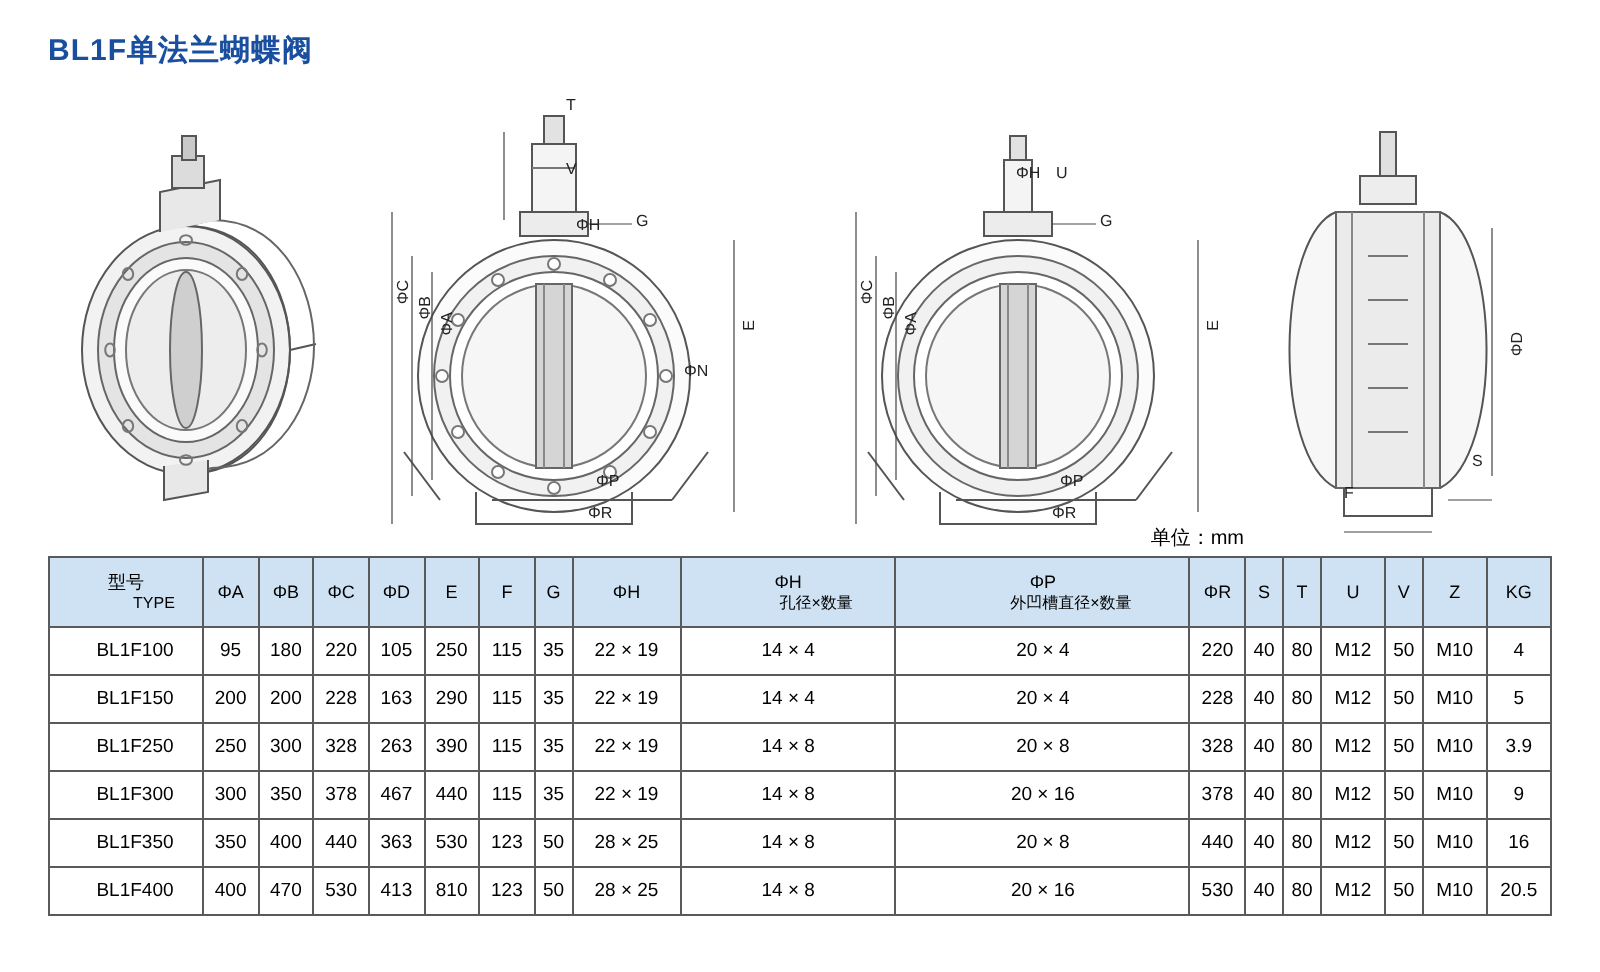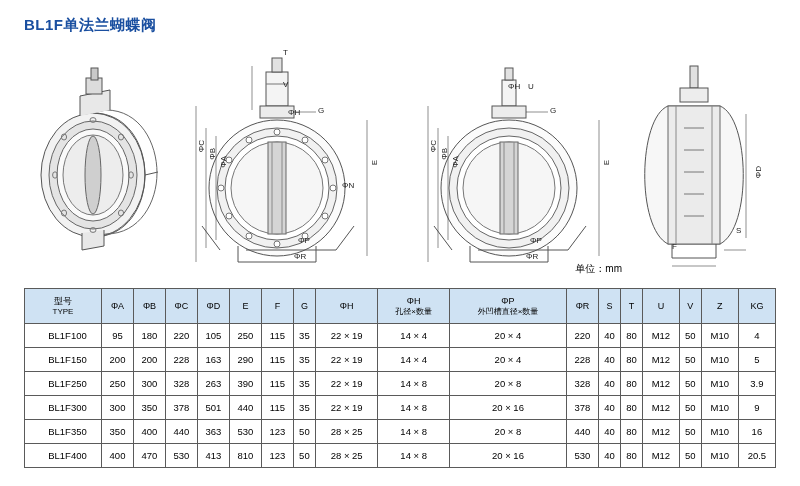--- a/index.html
+++ b/index.html
@@ -52,21 +52,21 @@
     white-space: nowrap;
   }
   .vert {
     writing-mode: vertical-rl;
     transform: rotate(180deg);
   }
   
   .spec-table {
     position: absolute;
     left: 24px;
-    top: 288px;
+    top: 278px;
     width: 752px;
     border-collapse: collapse;
     font-size: 9.5px;
   }
   .spec-table th, .spec-table td {
     border: 1px solid #5a5a5a;
     text-align: center;
     vertical-align: middle;
     padding: 0;
     height: 24px;
@@ -84,20 +84,21 @@
     height: 23px;
     font-size: 9.5px;
   }
   .spec-table tbody td.model {
     text-align: center;
     padding-left: 9px;
   }
   .th-sub {
     font-size: 8px;
     display: block;
+    padding-left: 28px;
   }
   .col-model { width: 76px; }
 </style>
 </head>
 <body>
 
 <div class="page">
 
   <div class="title">BL1F单法兰蝴蝶阀</div>
 
@@ -356,21 +357,21 @@
         <td>M12</td>
         <td>50</td>
         <td>M10</td>
         <td>3.9</td>
       </tr>
       <tr>
         <td class="model">BL1F300</td>
         <td>300</td>
         <td>350</td>
         <td>378</td>
-        <td>501</td>
+        <td>467</td>
         <td>440</td>
         <td>115</td>
         <td>35</td>
         <td>22 × 19</td>
         <td>14 × 8</td>
         <td>20 × 16</td>
         <td>378</td>
         <td>40</td>
         <td>80</td>
         <td>M12</td>

